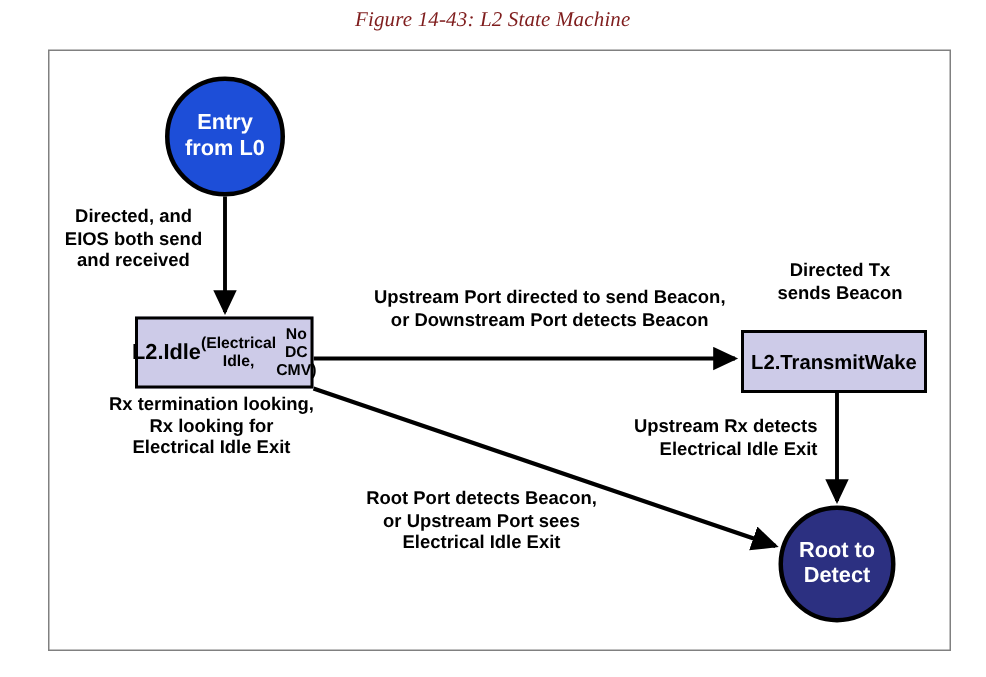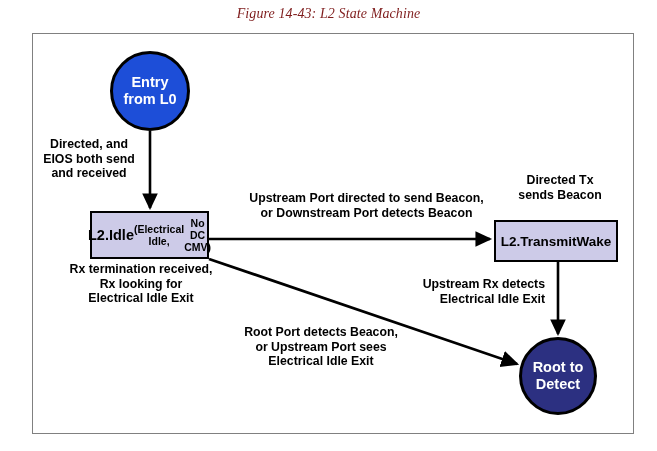--- a/index.html
+++ b/index.html
@@ -224,21 +224,21 @@
     <div>EIOS both send</div>
     <div>and received</div>
   </div>
 
   <div class="edge-label" id="label-idle-to-wake">
     <div>Upstream Port directed to send Beacon,</div>
     <div>or Downstream Port detects Beacon</div>
   </div>
 
   <div class="edge-label" id="label-idle-rx">
-    <div>Rx termination received,</div>
+    <div>Rx termination looking,</div>
     <div>Rx looking for</div>
     <div>Electrical Idle Exit</div>
   </div>
 
   <div class="edge-label" id="label-wake-top">
     <div>Directed Tx</div>
     <div>sends Beacon</div>
   </div>
 
   <div class="edge-label right" id="label-wake-to-exit">

